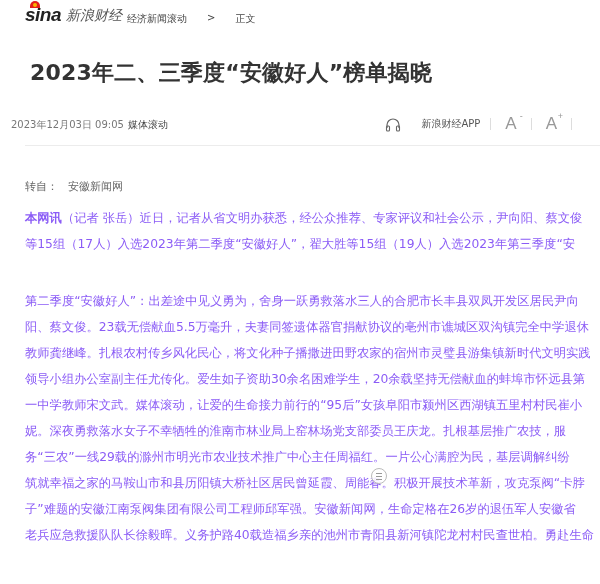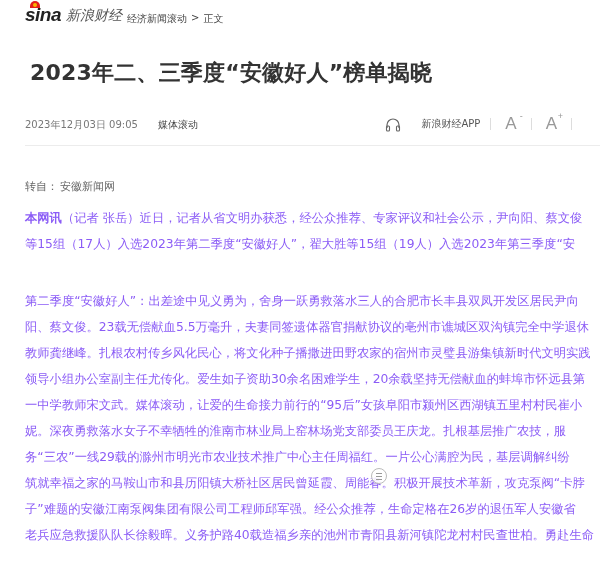--- a/index.html
+++ b/index.html
@@ -25,49 +25,49 @@
   }
   .logo-eye::after {
     content: ""; position: absolute; left: 3px; top: 2px; width: 4px; height: 4px;
     border-radius: 50%; background: #f7b500;
   }
   .logo-cn {
     font-size: 14px; font-style: italic; color: #555; margin-left: 5px; line-height: 22px;
   }
   .crumbs {
     position: absolute; left: 127px; top: 12px; font-size: 10px; color: #444;
-    display: flex; gap: 4px;
+    display: flex; gap: 20px;
   }
   .title {
     position: absolute; left: 24px; top: 52px; margin: 6px;
     font-size: 22px; font-weight: bold; color: #333; letter-spacing: 0.2px;
     white-space: nowrap;
   }
   .meta {
-    position: absolute; left: 25px; top: 118px; font-size: 10px; color: #777;
-    display: flex; gap: 20px;
+    position: absolute; left: 11px; top: 118px; font-size: 10px; color: #777;
+    display: flex; gap: 4px;
   }
   .meta .source { color: #444; }
   .tools {
     position: absolute; right: 18px; top: 114px; display: flex; align-items: center;
     font-size: 10px; color: #555;
   }
   .tools .app { display: flex; align-items: center; gap: 20px; cursor: pointer; }
   .tools .sep { width: 1px; height: 12px; background: #ddd; margin: 0 10px; }
   .fontbtn {
     font-family: "Liberation Sans", sans-serif; font-size: 17px; color: #999; cursor: pointer;
     position: relative; padding: 0 4px;
   }
   .fontbtn sup { font-size: 9px; position: absolute; right: -2px; top: -3px; }
   .divider {
     position: absolute; left: 25px; top: 145px; right: 0; height: 1px; background: #ececec;
   }
   .from {
     position: absolute; left: 25px; top: 179px; font-size: 11px; color: #666;
-    display: flex; gap: 2px;
+    display: flex; gap: 10px;
   }
   .para {
     position: absolute; left: 25px; width: 555px; font-size: 12.3px; color: #8b5cf6;
   }
   .para .line { height: 26px; line-height: 26px; white-space: nowrap; }
   .para .lead { font-weight: bold; }
   .p1 { top: 205px; }
   .p2 { top: 288px; }
   .float-btn {
     position: absolute; left: 371px; top: 468px; width: 14px; height: 14px;
@@ -135,20 +135,20 @@
 
 <div class="para p2">
   <div class="line">第二季度“安徽好人”：出差途中见义勇为，舍身一跃勇救落水三人的合肥市长丰县双凤开发区居民尹向</div>
   <div class="line">阳、蔡文俊。23载无偿献血5.5万毫升，夫妻同签遗体器官捐献协议的亳州市谯城区双沟镇完全中学退休</div>
   <div class="line">教师龚继峰。扎根农村传乡风化民心，将文化种子播撒进田野农家的宿州市灵璧县游集镇新时代文明实践</div>
   <div class="line">领导小组办公室副主任尤传化。爱生如子资助30余名困难学生，20余载坚持无偿献血的蚌埠市怀远县第</div>
   <div class="line">一中学教师宋文武。媒体滚动，让爱的生命接力前行的“95后”女孩阜阳市颍州区西湖镇五里村村民崔小</div>
   <div class="line">妮。深夜勇救落水女子不幸牺牲的淮南市林业局上窑林场党支部委员王庆龙。扎根基层推广农技，服</div>
   <div class="line">务“三农”一线29载的滁州市明光市农业技术推广中心主任周福红。一片公心满腔为民，基层调解纠纷</div>
   <div class="line">筑就幸福之家的马鞍山市和县历阳镇大桥社区居民曾延霞、周能春。积极开展技术革新，攻克泵阀“卡脖</div>
-  <div class="line">子”难题的安徽江南泵阀集团有限公司工程师邱军强。经公众推荐，生命定格在26岁的退伍军人安徽省</div>
+  <div class="line">子”难题的安徽江南泵阀集团有限公司工程师邱军强。安徽新闻网，生命定格在26岁的退伍军人安徽省</div>
   <div class="line">老兵应急救援队队长徐毅晖。义务护路40载造福乡亲的池州市青阳县新河镇陀龙村村民查世柏。勇赴生命</div>
 
 </div>
 
 <div class="float-btn">
   <span></span>
 </div>
 
 </body></html>

